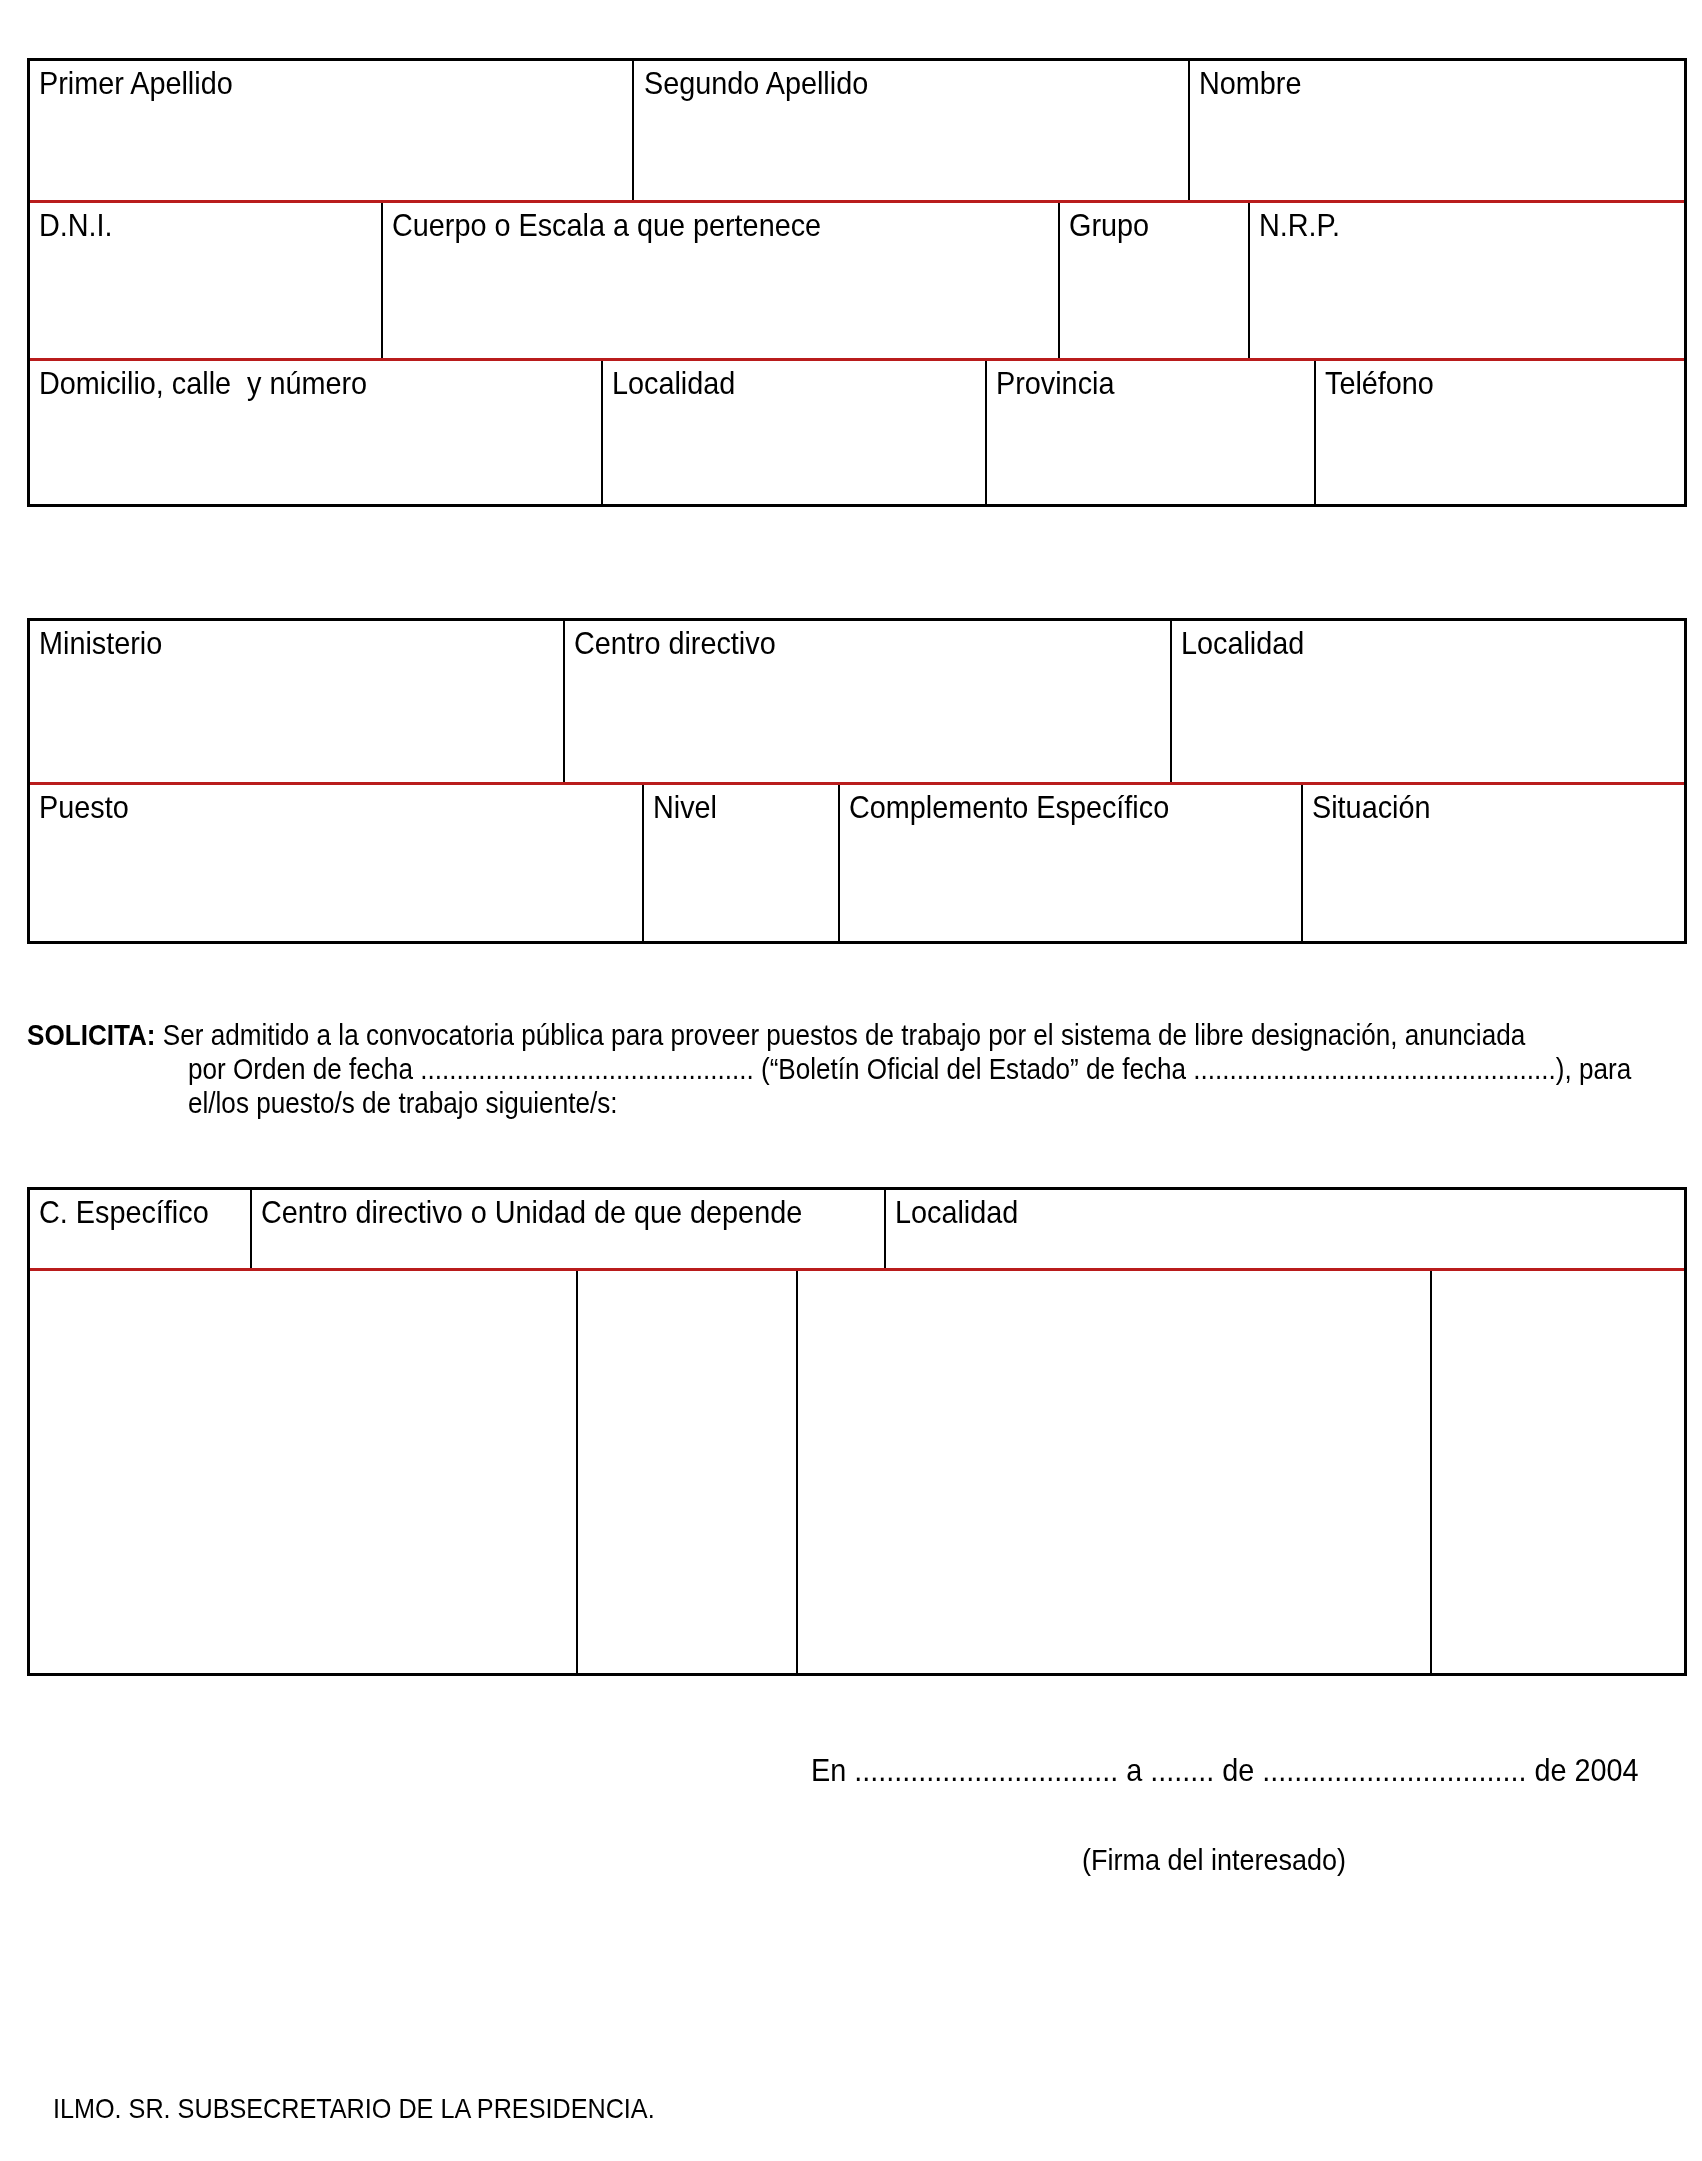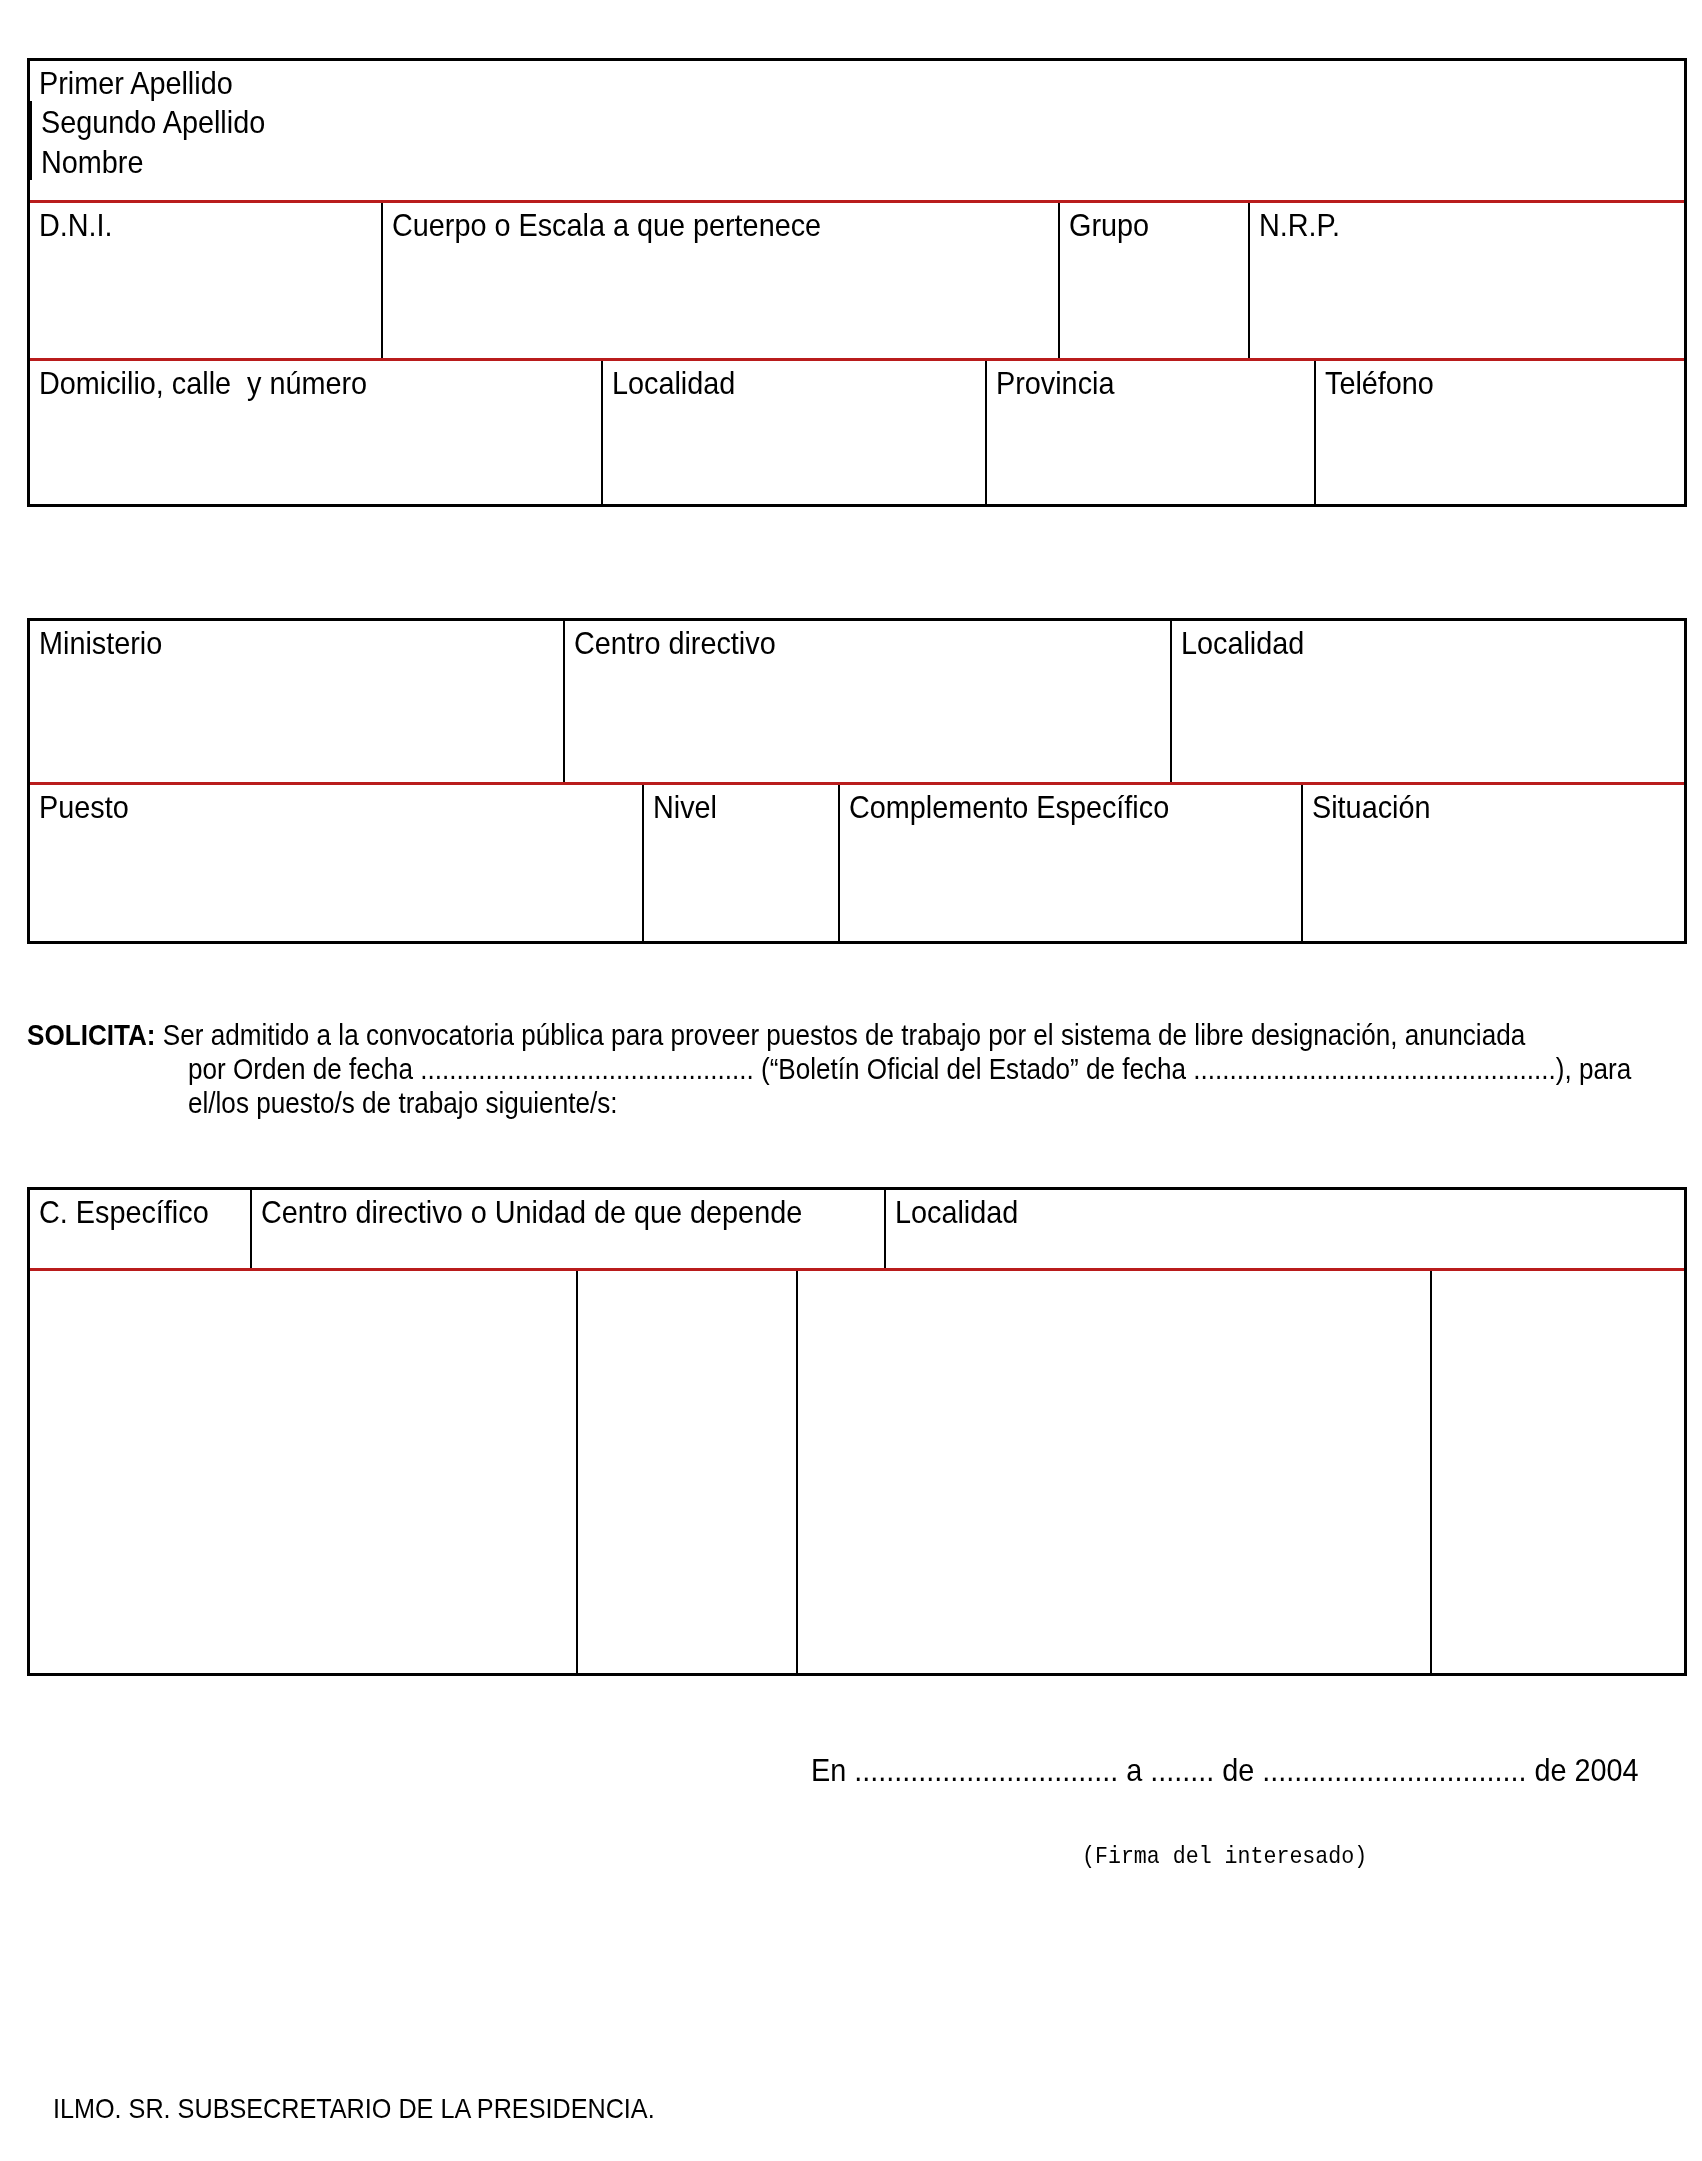--- a/index.html
+++ b/index.html
@@ -20,34 +20,34 @@
   .trow + .trow { border-top:3px solid #b91c1c; }
   .cell { box-sizing:border-box; padding:4.6px 4.6px 0 9.1px; font-size:32px; line-height:1.1; overflow:hidden; }
   .cell + .cell { border-left:2.3px solid #000; }
 
   .para { position:absolute; left:27.4px; font-size:29px; line-height:34px; }
   .pline { white-space:nowrap; }
   .pline.indent { margin-left:161px; }
   .kw { font-weight:bold; }
 
   .dateline { position:absolute; left:811px; top:1752px; font-size:32px; white-space:nowrap; }
-  .firma    { position:absolute; left:1082px; top:1843px; font-size:24px; white-space:nowrap;font-family:Liberation Mono, monospace; }
+  .firma    { position:absolute; left:1082px; top:1843px; font-size:30px; white-space:nowrap; }
   .footer   { position:absolute; left:53px;  top:2093px; font-size:28px; white-space:nowrap; }
 </style>
 </head>
 <body>
 
 <div class="page">
 
   <div class="heading" style="top:20px;">
     <span class="t">DATOS PERSONALES</span>
   </div>
 
   <div class="tbl" style="top:58px;">
-    <div class="trow" style="height:139px;flex-direction:column;">
+    <div class="trow" style="height:139px;">
       <div class="cell" style="width:36.4%;">
         <span class="t">Primer Apellido</span>
       </div>
       <div class="cell" style="width:33.6%;">
         <span class="t">Segundo Apellido</span>
       </div>
       <div class="cell" style="width:30%;">
         <span class="t">Nombre</span>
       </div>
     </div>

